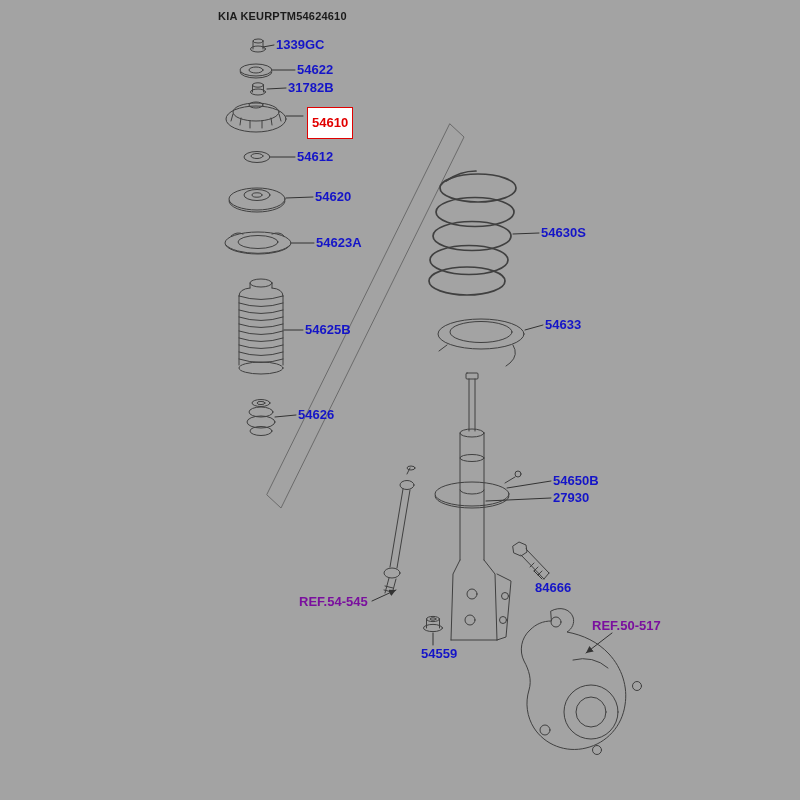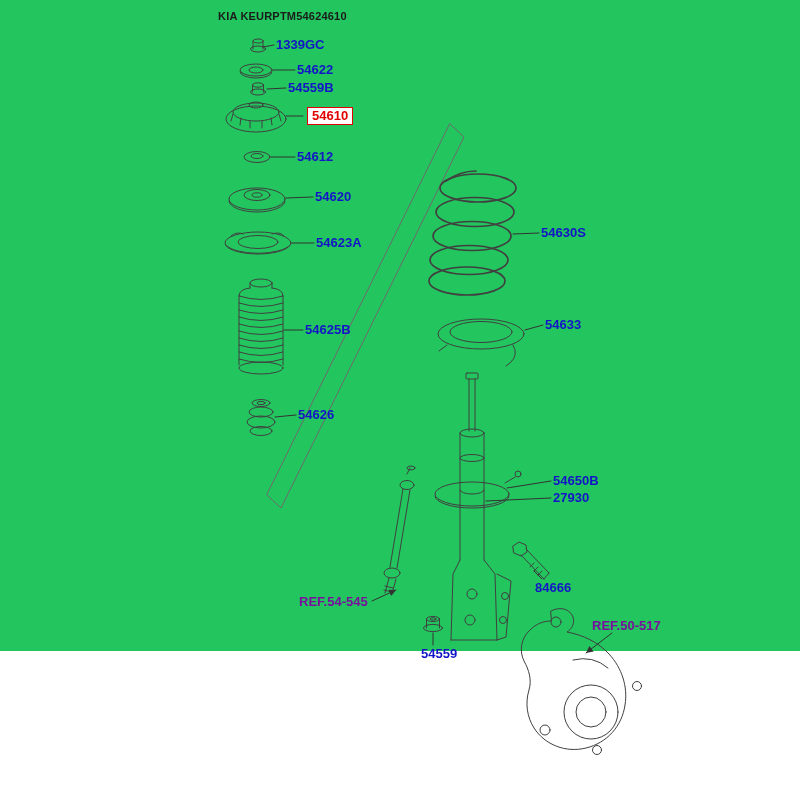--- a/index.html
+++ b/index.html
@@ -1,37 +1,37 @@
 <!DOCTYPE html>
 <html style="--part-color: #1414c8; --ref-color: #7a0f9e; --sel-color: #e10000;"><head>
 <meta charset="utf-8">
 <style>
   html,body{margin:0;padding:0;}
   body{
     width:800px;height:800px;background:#ffffff;
     font-family:"Liberation Sans", sans-serif;
     overflow:hidden;
   }
-  .canvas{position:relative;width:800px;height:651px;background:#22c55e;}
+  .canvas{position:relative;width:800px;height:800px;background:#a3a3a3;}
   svg.artwork{position:absolute;left:0;top:0;}
   .hdr{
     position:absolute;left:218px;top:10px;
     font-size:11px;font-weight:bold;color:#1b1b1b;letter-spacing:.2px;
     white-space:nowrap;
   }
   .lbl{
     position:absolute;font-size:13px;font-weight:bold;
     color:var(--part-color,#1414c8);white-space:nowrap;cursor:pointer;
     line-height:14px;
   }
   .lbl.ref{color:var(--ref-color,#7a0f9e);}
   .lbl.selected{
     color:var(--sel-color,#e10000);
     border:1px solid var(--sel-color,#e10000);
-    padding:1px 4px;background:#fff;
+    padding:8px 4px;background:#fff;
   }
 </style>
 </head>
 <body>
 
 <div class="canvas">
 
   <svg class="artwork" width="800" height="800" viewBox="0 0 800 800" fill="none" stroke="#404040" stroke-width="1" stroke-linecap="round">
     <defs>
       <marker id="arrow" markerWidth="9" markerHeight="9" refX="7" refY="3.5" orient="auto">
@@ -214,21 +214,21 @@
     <g stroke="#333">
       <path d="M372,601 L396,590" marker-end="url(#arrow)"></path>
       <path d="M612,633 L586,653" marker-end="url(#arrow)"></path>
     </g>
   </svg>
 
   <div class="hdr">KIA KEURPTM54624610</div>
 
   <div class="lbl" style="left:276px;top:38px">1339GC</div>
   <div class="lbl" style="left:297px;top:63px">54622</div>
-  <div class="lbl" style="left:288px;top:81px">54559B</div>
+  <div class="lbl" style="left:288px;top:81px">31782B</div>
   <div class="lbl selected" style="left:307px;top:107px">54610</div>
   <div class="lbl" style="left:297px;top:150px">54612</div>
   <div class="lbl" style="left:315px;top:190px">54620</div>
   <div class="lbl" style="left:316px;top:236px">54623A</div>
   <div class="lbl" style="left:305px;top:323px">54625B</div>
   <div class="lbl" style="left:298px;top:408px">54626</div>
   <div class="lbl" style="left:541px;top:226px">54630S</div>
   <div class="lbl" style="left:545px;top:318px">54633</div>
   <div class="lbl" style="left:553px;top:474px">54650B</div>
   <div class="lbl" style="left:553px;top:491px">27930</div>

